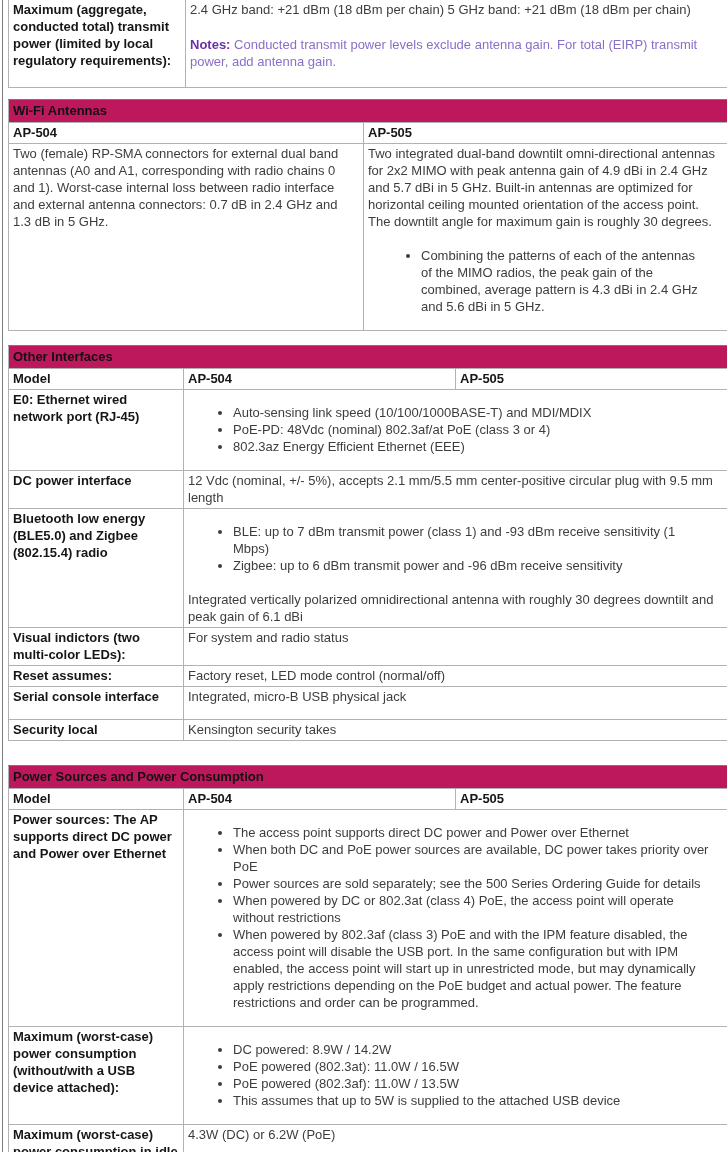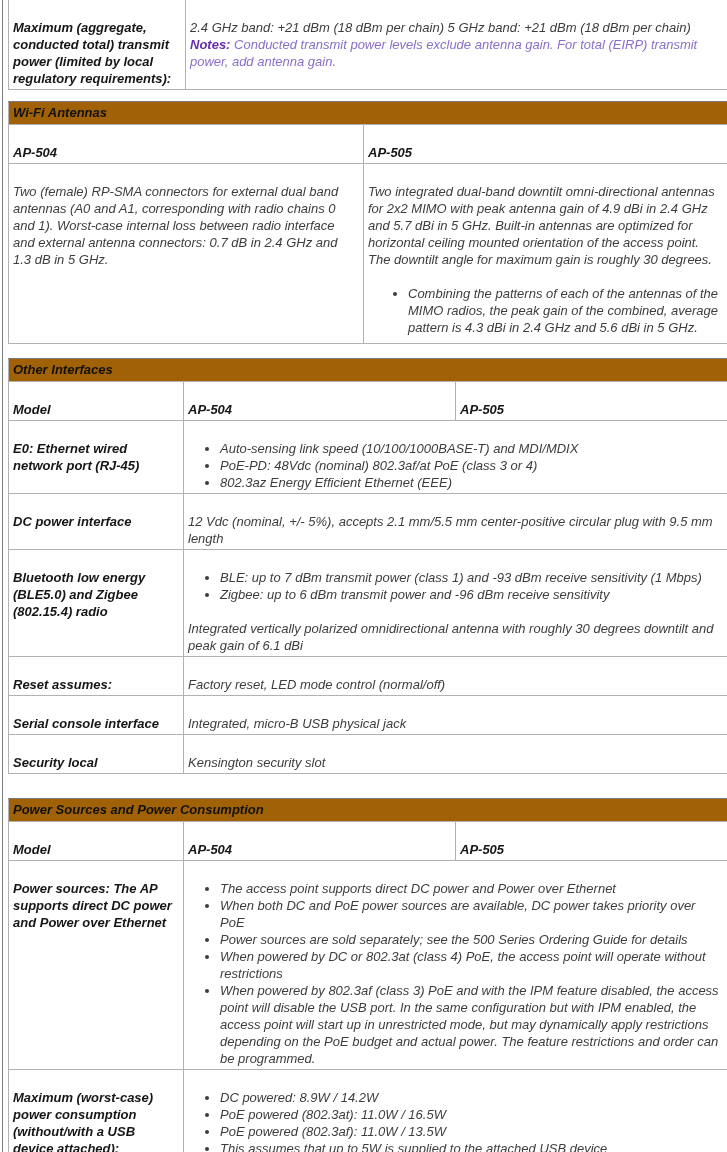--- a/index.html
+++ b/index.html
@@ -16,40 +16,39 @@
     position: absolute; left: 2px; top: 0; width: 1px; height: 1152px;
     background: #7d7d7d;
   }
   table.spec {
     border-collapse: collapse; table-layout: fixed;
     width: 719px; margin-left: 8px;
   }
   td, th {
     border: 1px solid #b2b2b2;
     vertical-align: top; text-align: left;
-    padding: 19px 5px 2px 4px;
+    padding: 1px 5px 2px 4px;
     font-weight: normal;
     word-wrap: break-word;
-    font-style: italic;
   }
   .label { font-weight: bold; color: #161616; }
   .hdr   { font-weight: bold; color: #161616; }
   .band td {
-    background: #a16207;
+    background: #be185d;
     font-weight: bold; color: #111111;
     border-top: 1px solid #7a7a7a;
     height: 18px; padding-top: 2px;
   }
   .clip-top { margin-top: -1px; }
   .gap11 { margin-top: 11px; }
   .gap14 { margin-top: 14px; }
   .gap24 { margin-top: 24px; }
-  .notes { color: #8a6fc8; }
+  .notes { color: #8a6fc8; margin-top: 18px; }
   .notes b { color: #6b2fa8; font-weight: bold; }
-  ul { margin: 0; padding-left: 32px; list-style-type: disc; }
+  ul { margin: 13px; padding-left: 32px; list-style-type: disc; }
   ul.wide { padding-left: 40px; margin-top: 17px; }
   li { margin: 0; }
   .after-text { margin-top: 17px; }
 </style>
 </head>
 <body>
 
 <div class="page-border"></div>
 
 <table class="spec clip-top">
@@ -127,31 +126,35 @@
   <tr style="height:100px">
     <td class="label">Bluetooth low energy (BLE5.0) and Zigbee (802.15.4) radio</td>
     <td colspan="2">
       <ul>
         <li>BLE: up to 7 dBm transmit power (class 1) and -93 dBm receive sensitivity (1 Mbps)</li>
         <li>Zigbee: up to 6 dBm transmit power and -96 dBm receive sensitivity</li>
       </ul>
       <div class="after-text">Integrated vertically polarized omnidirectional antenna with roughly 30 degrees downtilt and peak gain of 6.1 dBi</div>
     </td>
   </tr>
+  <tr style="height:33px">
+    <td class="label">Visual indictors (two multi-color LEDs):</td>
+    <td colspan="2">For system and radio status</td>
+  </tr>
   <tr style="height:19px">
     <td class="label">Reset assumes:</td>
     <td colspan="2">Factory reset, LED mode control (normal/off)</td>
   </tr>
   <tr style="height:33px">
     <td class="label">Serial console interface</td>
     <td colspan="2">Integrated, micro-B USB physical jack</td>
   </tr>
   <tr style="height:19px">
     <td class="label">Security local</td>
-    <td colspan="2">Kensington security slot</td>
+    <td colspan="2">Kensington security takes</td>
   </tr>
 </tbody>
   </table>
 
 <table class="spec gap24">
   <colgroup>
       <col style="width:175px">
       <col style="width:272px">
       <col style="width:272px">
     </colgroup>

